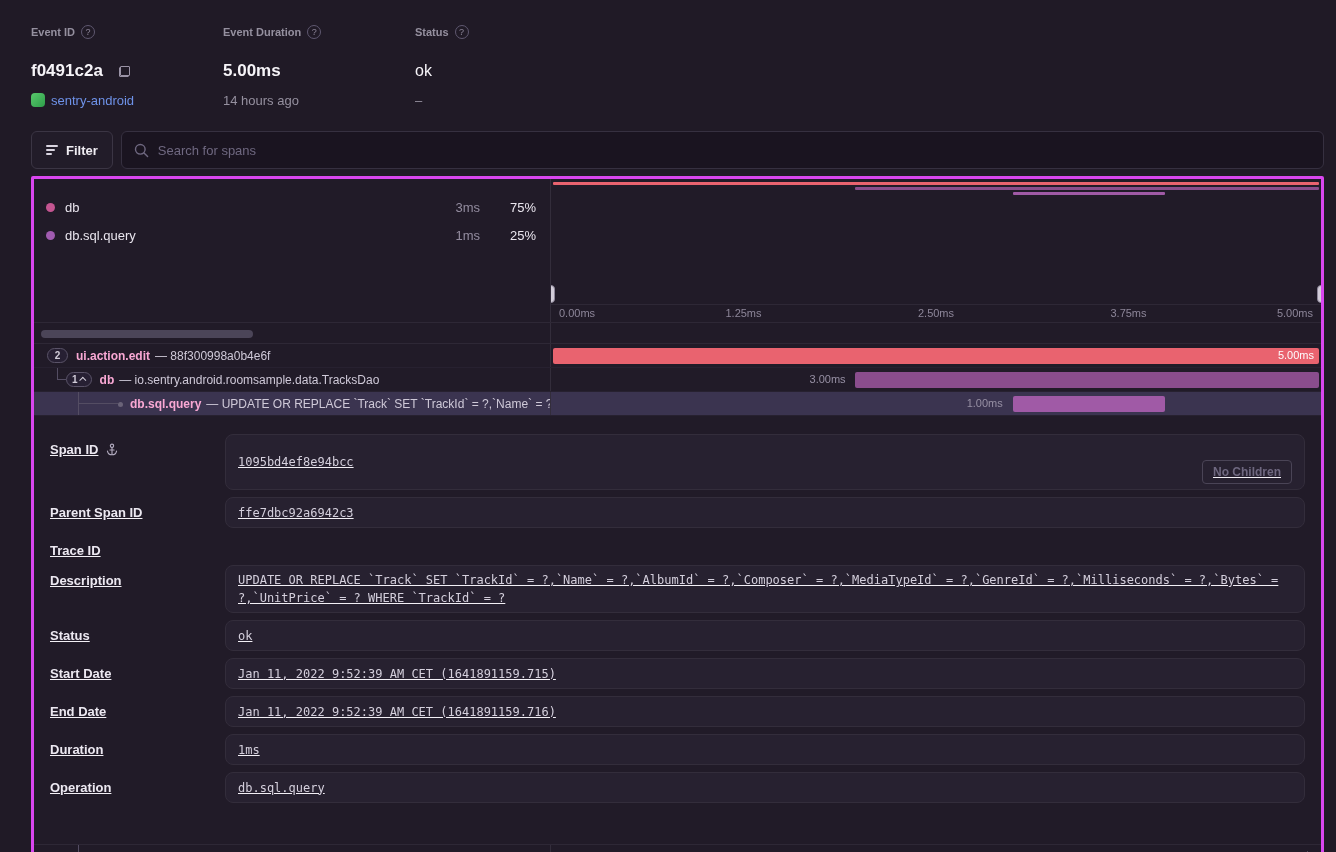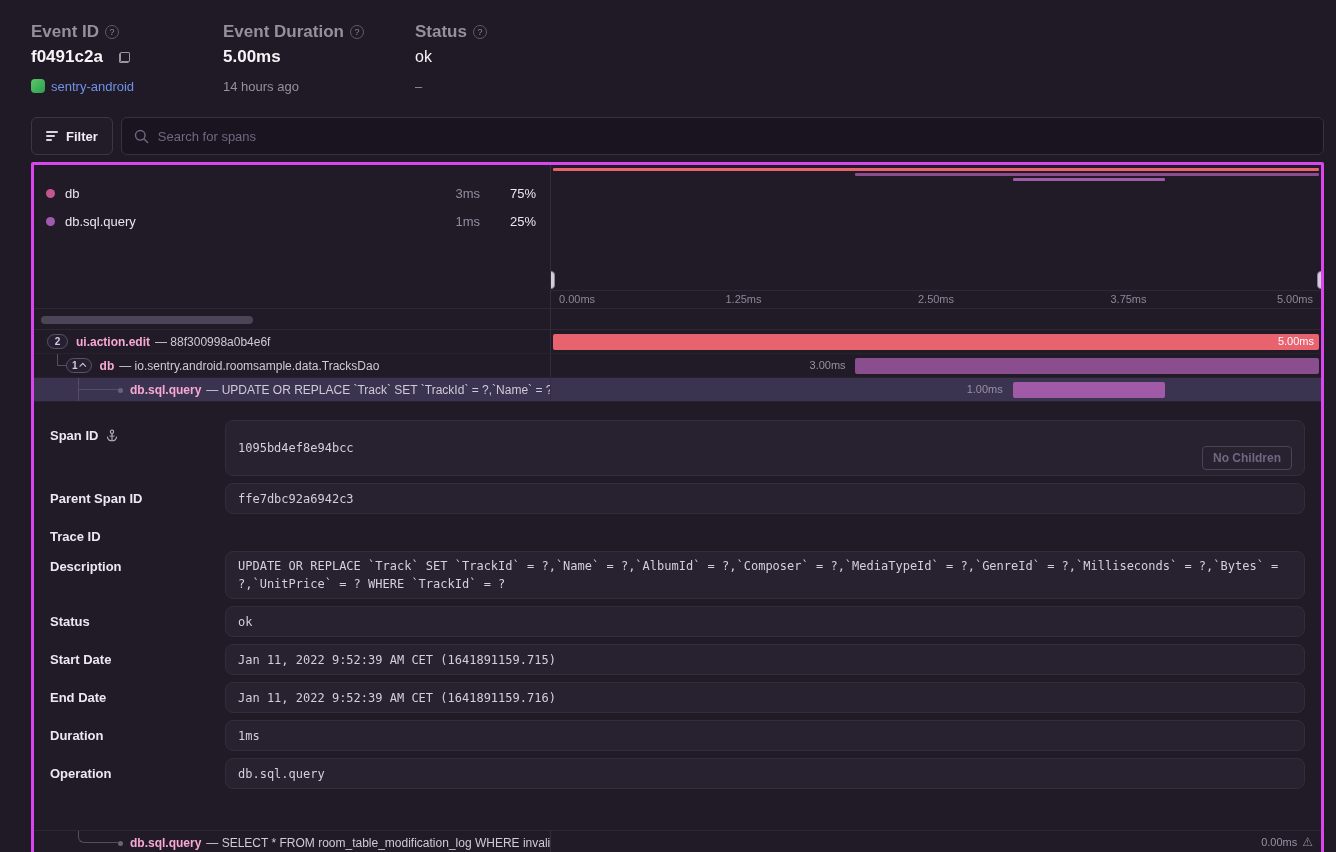--- a/index.html
+++ b/index.html
@@ -10,24 +10,24 @@
     color:#f3f0f6;
     position:relative;
   }
   .mono { font-family:"DejaVu Sans Mono","Liberation Mono",monospace; }
 
   
   .header { display:flex; padding:24px 0 0 31px; gap:0; }
   .hcol { min-width:192px; }
   .hcol.status { min-width:160px; }
   .hlabel-row { display:flex; align-items:center; gap:6px; height:16px; }
-  .hlabel { font-size:17px; font-weight:bold; color:#95909f; }
+  .hlabel { font-size:11px; font-weight:bold; color:#95909f; }
   .qmark { width:14px; height:14px; border:1px solid #5f5870; border-radius:50%;
     color:#8d8699; font-size:9px; line-height:12px; text-align:center; display:inline-block; cursor:pointer; }
-  .hvalue-row { display:flex; align-items:center; gap:16px; margin-top:4px; height:26px; }
+  .hvalue-row { display:flex; align-items:center; gap:16px; margin-top:18px; height:26px; }
   .hvalue { font-size:17px; font-weight:bold; color:#f6f4f8; }
   .hvalue.plain { font-weight:normal; font-size:16px; }
   .copy-icon { position:relative; width:11px; height:11px; display:inline-block; cursor:pointer; }
   .copy-icon:before { content:""; position:absolute; left:0; bottom:0; width:8px; height:8px; border:1px solid #9a93a6; border-radius:1px; }
   .copy-icon:after { content:""; position:absolute; right:0; top:0; width:8px; height:8px; border:1px solid #9a93a6; border-radius:1px; background:#201a26; }
   .hsub-row { display:flex; align-items:center; gap:6px; margin-top:7px; height:18px; font-size:13px; color:#95909f; }
   .proj-icon { width:14px; height:14px; border-radius:4px; background:linear-gradient(135deg,#59c96c,#2e9e4a); display:inline-block; }
   .proj-link { color:#6e92e8; font-size:13px; text-decoration:none; cursor:pointer; }
 
   
@@ -94,21 +94,21 @@
   .tree-l { position:absolute; border-left:1px solid #544d63; border-bottom:1px solid #544d63; border-bottom-left-radius:6px; }
   .tree-dot { position:absolute; width:5px; height:5px; border-radius:50%; background:#6a6378; }
   .span-bar { position:absolute; top:4px; height:16px; border-radius:2px; }
   .bar-red { background:#e9636f; }
   .bar-purple1 { background:#8a4d8d; }
   .bar-purple2 { background:#a05aa6; }
   .bar-label-in { position:absolute; top:5px; right:7px; font-size:11px; color:#fdfcfd; }
   .bar-label-out { position:absolute; top:5px; font-size:11px; color:#9790a4; }
 
   
-  .details { padding:18px 16px 0 16px; }
+  .details { padding:18px 16px 0 16px;text-decoration:underline; }
   .detail-row { display:flex; margin-bottom:7px; }
   .detail-label { width:175px; flex:0 0 175px; padding-top:8px; font-size:13px; font-weight:bold;
     color:#ece8f1; display:flex; gap:7px; align-items:flex-start; }
   .anchor-icon { margin-top:1px; cursor:pointer; }
   .detail-value { flex:1; min-height:31px; background:#272130; border:1px solid #332d3b; border-radius:8px;
     display:flex; align-items:center; padding:5px 12px; font-size:12px; color:#d4cfdc; position:relative; }
   .detail-value .val { flex:1; line-height:18px; }
   .btn-ghost { border:1px solid #4a4456; border-radius:4px; background:transparent; color:#6f6880;
     font-size:12px; font-weight:bold; padding:4px 10px; font-family:"Liberation Sans",sans-serif;margin-top:20px; }
   .btn-light { border:1px solid #f3f1f6; border-radius:4px; background:#f3f1f6; color:#2b2233;

